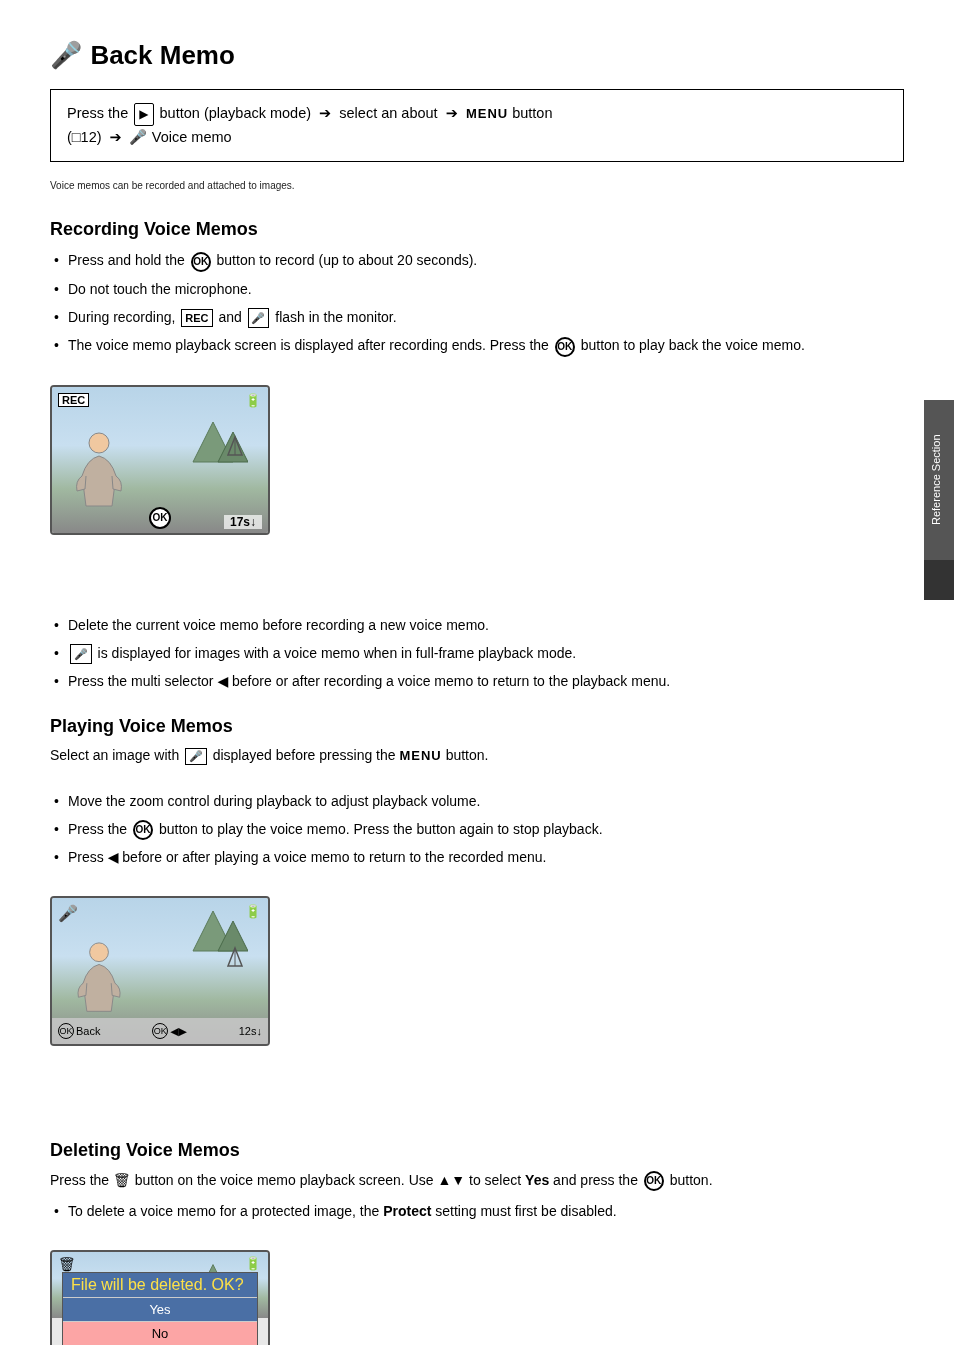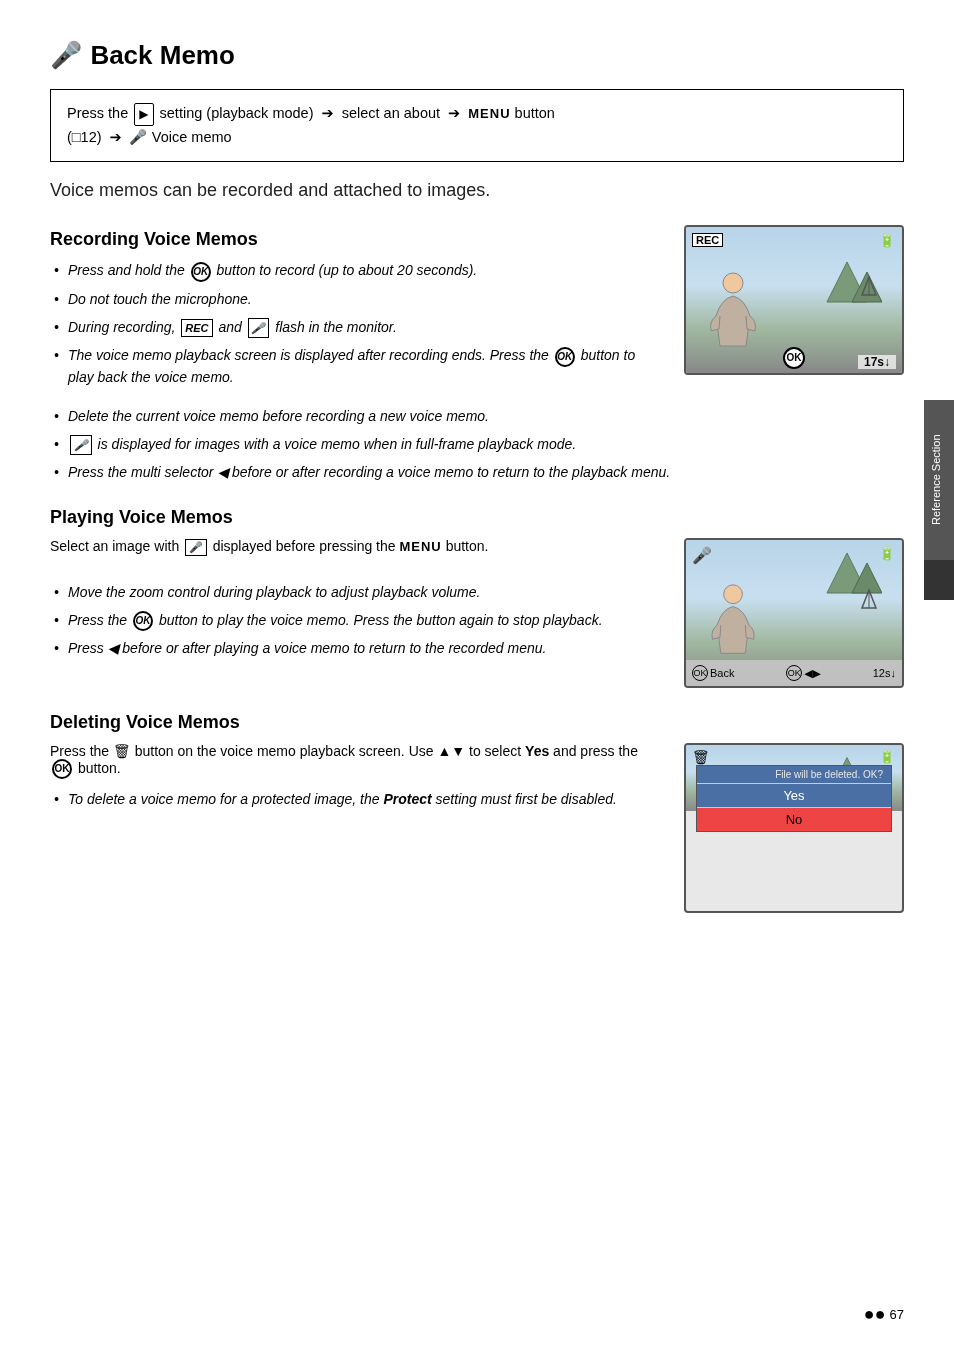--- a/index.html
+++ b/index.html
@@ -38,54 +38,54 @@
     }
     .instruction-box .menu-text {
       font-weight: bold;
       font-size: 13px;
       letter-spacing: 1px;
     }
     .instruction-box .arrow {
       margin: 0 4px;
     }
     .subtitle-text {
-      font-size: 18px;
+      font-size: 10px;
       margin-bottom: 20px;
       color: #222;
     }
     .section-title {
       font-size: 18px;
       font-weight: bold;
       margin-bottom: 10px;
       margin-top: 4px;
     }
     .section-row {
       display: flex;
-      gap: 36px;
+      gap: 20px;
       margin-bottom: 10px;
+      flex-direction: column;
     }
     .section-text {
       flex: 1;
     }
     .section-image {
       flex: 0 0 220px;
       width: 220px;
     }
     ul.bullet-list {
       list-style: none;
       padding: 0;
       margin: 0 0 8px 0;
     }
     ul.bullet-list li {
       padding-left: 18px;
       position: relative;
       margin-bottom: 7px;
       line-height: 1.5;
       font-size: 14px;
-      font-style: italic;
     }
     ul.bullet-list li::before {
       content: "•";
       position: absolute;
       left: 4px;
       top: 0;
     }
     .ok-btn {
       display: inline-block;
       width: 20px;
@@ -224,31 +224,31 @@
     .delete-screen .dialog-box {
       position: absolute;
       top: 20px;
       left: 10px;
       right: 10px;
       background: #fff;
       border: 1.5px solid #555;
     }
     .delete-screen .dialog-title {
       background: #4a6fa5;
-      color: #e5e5e5;
-      font-size: 10px;
+      color: #fde047;
+      font-size: 16px;
       padding: 3px 8px;
-      text-align: right;
+      text-align: left;
     }
     .delete-screen .dialog-option {
       font-size: 13px;
       padding: 4px 8px;
       text-align: center;
       border-top: 1px solid #ccc;
-      background: #ef4444;
+      background: #fca5a5;
     }
     .delete-screen .dialog-option.selected {
       background: #4a6fa5;
       color: #fff;
     }
     .delete-screen .trash-icon {
       position: absolute;
       top: 4px;
       left: 6px;
       font-size: 14px;
@@ -302,21 +302,21 @@
 <body>
 
 <h1 class="page-title">
   <span>🎤</span>
   <span>Back Memo</span>
 </h1>
 
 <div class="instruction-box">
   <span>Press the</span>
   <span class="btn-icon">▶</span>
-  <span>setting (playback mode)</span>
+  <span>button (playback mode)</span>
   <span class="arrow">➔</span>
   <span>select an about</span>
   <span class="arrow">➔</span>
   <span class="menu-text">MENU</span>
   <span>button</span>
   <br>
   <span>(□12)</span>
   <span class="arrow">➔</span>
   <span>🎤 Voice memo</span>
 </div>

